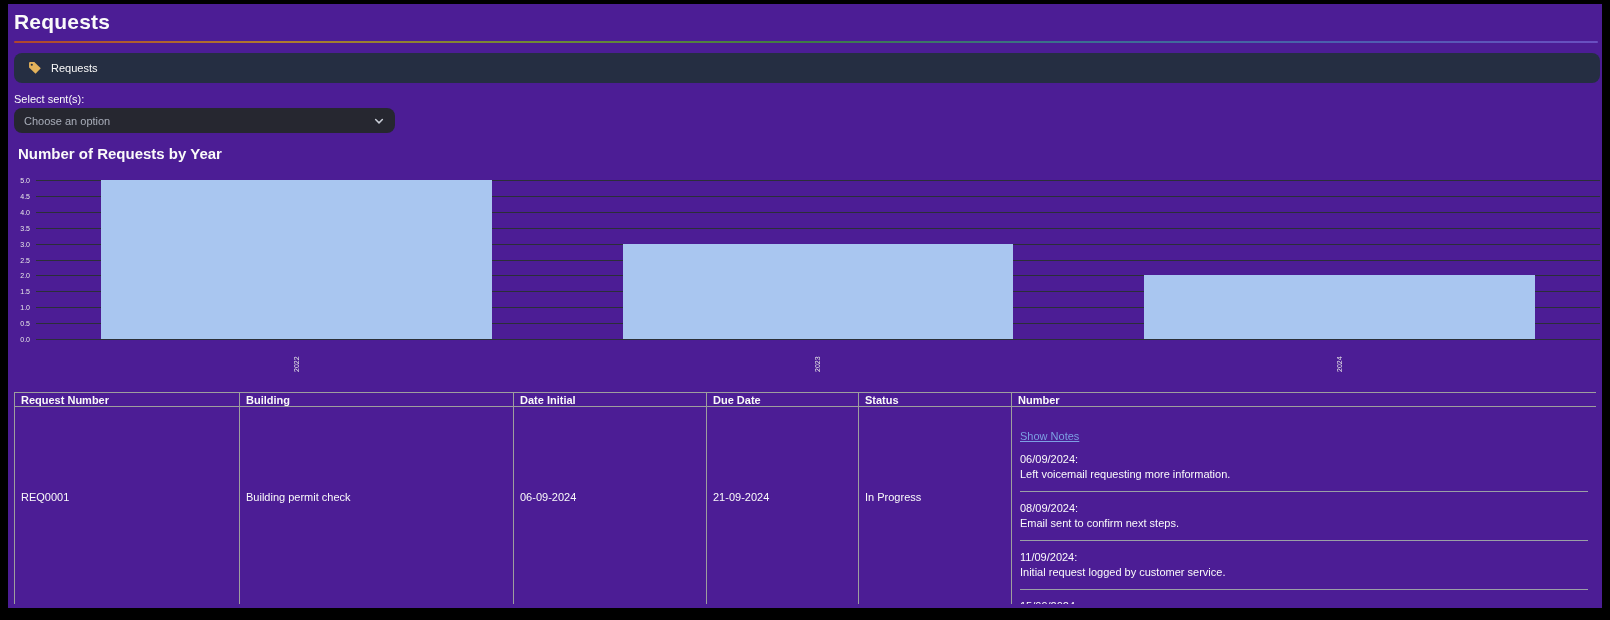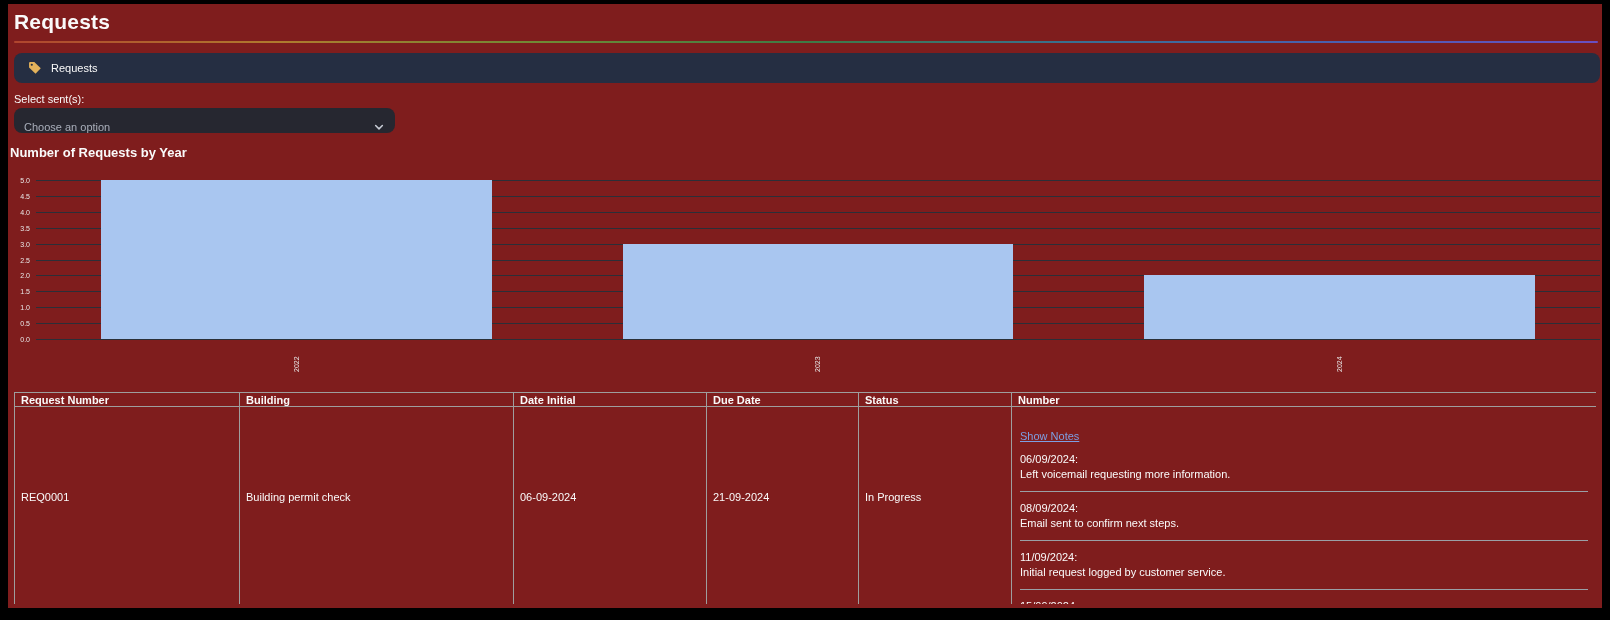--- a/index.html
+++ b/index.html
@@ -1,36 +1,36 @@
 <!DOCTYPE html>
 <html><head>
 <meta charset="utf-8">
 <style>
   * { box-sizing: border-box; margin: 0; padding: 0; }
   html,body { width:1610px; height:620px; background:#000; overflow:hidden;
     font-family:"Liberation Sans","DejaVu Sans",sans-serif; color:#fafafa; }
   .app { position:absolute; left:8px; top:4px; right:8px; bottom:12px;
-    background:#7f1d1d; overflow:hidden; }
+    background:#4c1d95; overflow:hidden; }
 
   .page-title { position:absolute; left:6px; top:6px; font-size:21px; font-weight:700; letter-spacing:.2px; }
   .divider { position:absolute; left:6px; top:37px; width:1584px; height:2px; border-radius:1px; }
 
   .expander { position:absolute; left:6px; top:49px; width:1586px; height:30px;
     background:#252e42; border-radius:8px; display:flex; align-items:center; padding:0 14px; cursor:pointer; }
   .expander .icon { width:14px; height:14px; display:inline-flex; margin-right:9px; }
   .expander-label { font-size:11px; color:#fafafa; }
 
   .select-label { position:absolute; left:6px; top:89px; font-size:11px; font-weight:400; }
   .selectbox { position:absolute; left:6px; top:104px; width:381px; height:25px;
-    background:#262730; border-radius:8px; display:flex; align-items:flex-end;
+    background:#262730; border-radius:8px; display:flex; align-items:center;
     padding:0 10px; cursor:pointer; }
   .select-placeholder { font-size:11px; color:#a9aeba; flex:1; }
   .chevron { display:inline-flex; width:12px; height:12px; }
 
-  .chart-heading { position:absolute; left:2px; top:141px; font-size:13px; font-weight:700; }
+  .chart-heading { position:absolute; left:10px; top:141px; font-size:15px; font-weight:700; }
 
   .chart { position:absolute; left:6px; top:176px; width:1586px; height:192px; }
   .yticks { position:absolute; left:0; top:0; width:18px; height:159px; }
   .ytick { position:absolute; right:2px; font-size:7px; color:#e8e8e8; line-height:7px; }
   .plot { position:absolute; left:22px; right:0; top:0; height:159px; }
   .gridline { position:absolute; left:0; right:0; height:1px; background:#2b2f38; }
   .bars { position:absolute; inset:0; display:flex; align-items:flex-end; }
   .bar-slot { flex:1; height:100%; display:flex; justify-content:center; align-items:flex-end; }
   .bar { width:75%; }
   .xticks { position:absolute; left:22px; right:0; top:168px; height:24px; display:flex; }

